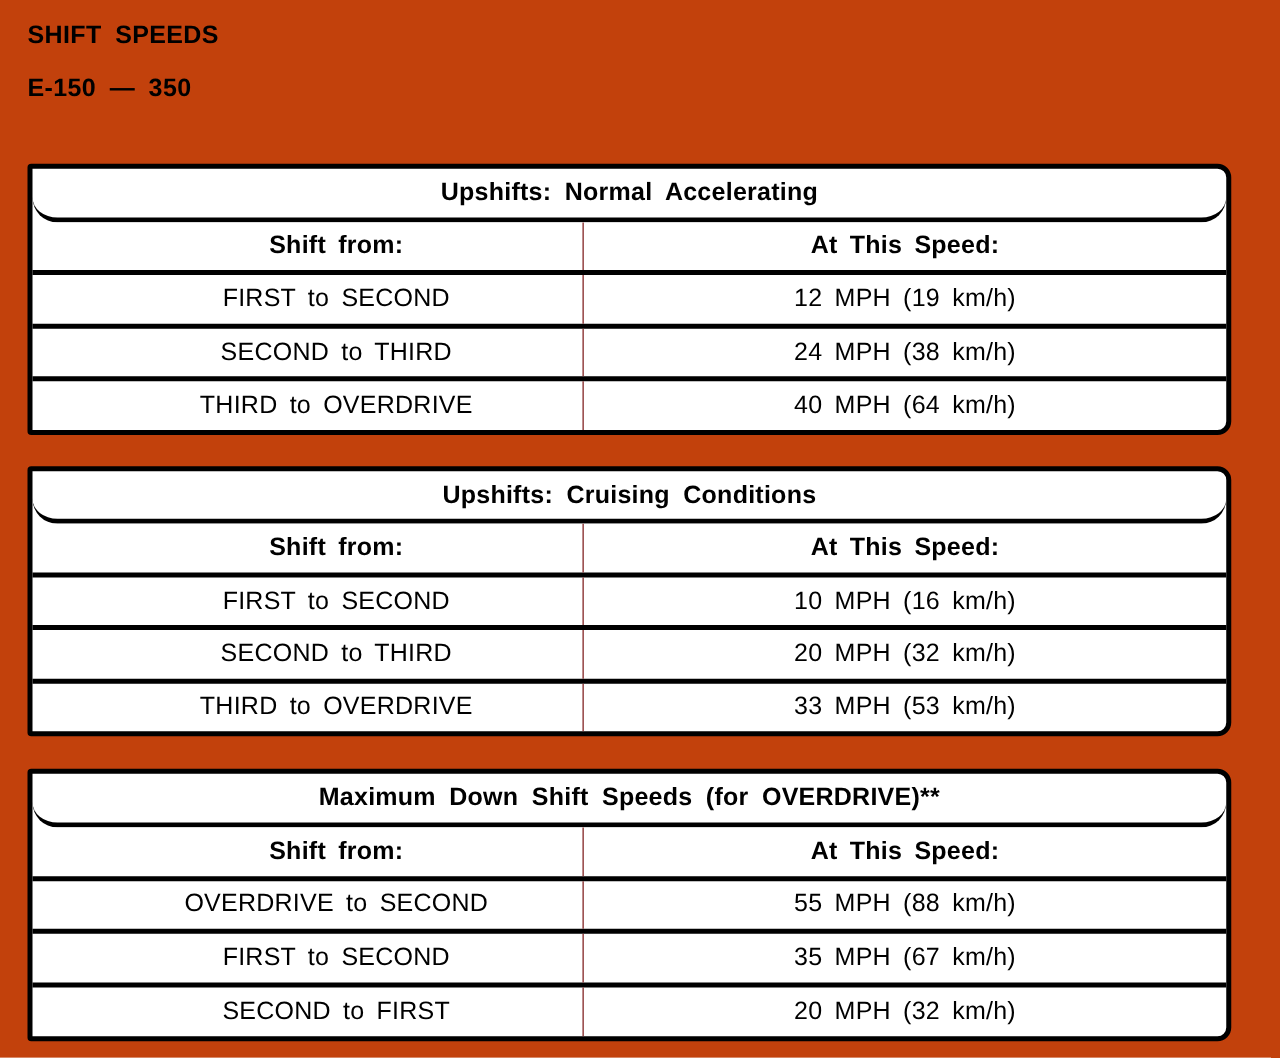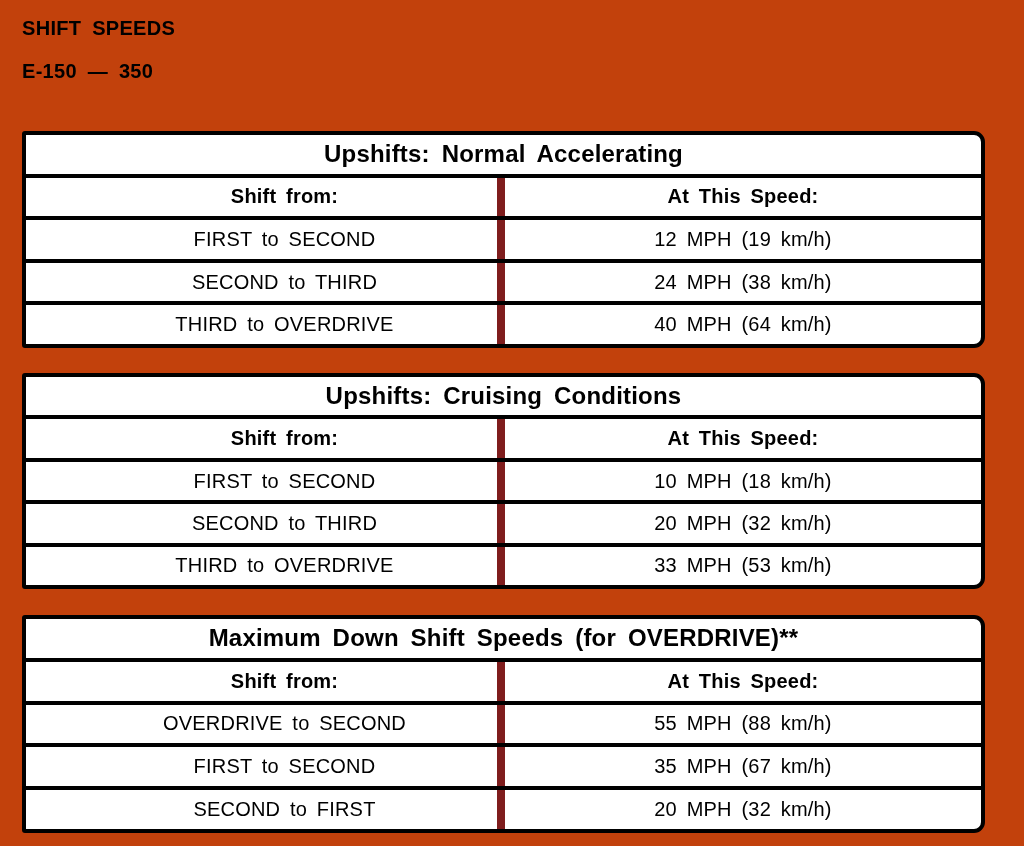--- a/index.html
+++ b/index.html
@@ -39,43 +39,44 @@
     display: flex;
     flex-direction: column;
     background: #ffffff;
   }
   .t-title {
     flex: 1;
     display: flex;
     align-items: center;
     justify-content: center;
     font-weight: bold;
-    font-size: 24px;
+    font-size: 20px;
     word-spacing: 5px;
     letter-spacing: 0.2px;
     border-bottom: 4px solid #000000;
+    border-radius: 20px;
   }
   .t-row {
     flex: 1;
     display: flex;
     border-bottom: 4px solid #000000;
   }
   .t-row:last-child { border-bottom: none; }
   .t-cell {
     display: flex;
     align-items: center;
     justify-content: center;
     font-size: 20px;
     word-spacing: 4px;
     letter-spacing: 0.2px;
     white-space: nowrap;
   }
   .t-cell.left {
-    width: 479px;
-    border-right: 8px solid #7f1d1d;
+    width: 441px;
+    border-right: 1px solid #7f1d1d;
     padding-left: 46px;
   }
   .t-cell.right { flex: 1; }
   .t-head .t-cell { font-weight: bold; }
 
   .tbl-1 { top: 131px; height: 217px; }
   .tbl-2 { top: 373px; height: 216px; }
   .tbl-3 { top: 615px; height: 218px; }
 </style>
 </head>
@@ -107,21 +108,21 @@
   </div>
 
   <div class="shift-table tbl-2">
     <div class="t-title">Upshifts: Cruising Conditions</div>
     <div class="t-row t-head">
       <div class="t-cell left">Shift from:</div>
       <div class="t-cell right">At This Speed:</div>
     </div>
     <div class="t-row">
       <div class="t-cell left">FIRST to SECOND</div>
-      <div class="t-cell right">10 MPH (18 km/h)</div>
+      <div class="t-cell right">10 MPH (16 km/h)</div>
     </div>
     <div class="t-row">
       <div class="t-cell left">SECOND to THIRD</div>
       <div class="t-cell right">20 MPH (32 km/h)</div>
     </div>
     <div class="t-row">
       <div class="t-cell left">THIRD to OVERDRIVE</div>
       <div class="t-cell right">33 MPH (53 km/h)</div>
     </div>
   </div>

